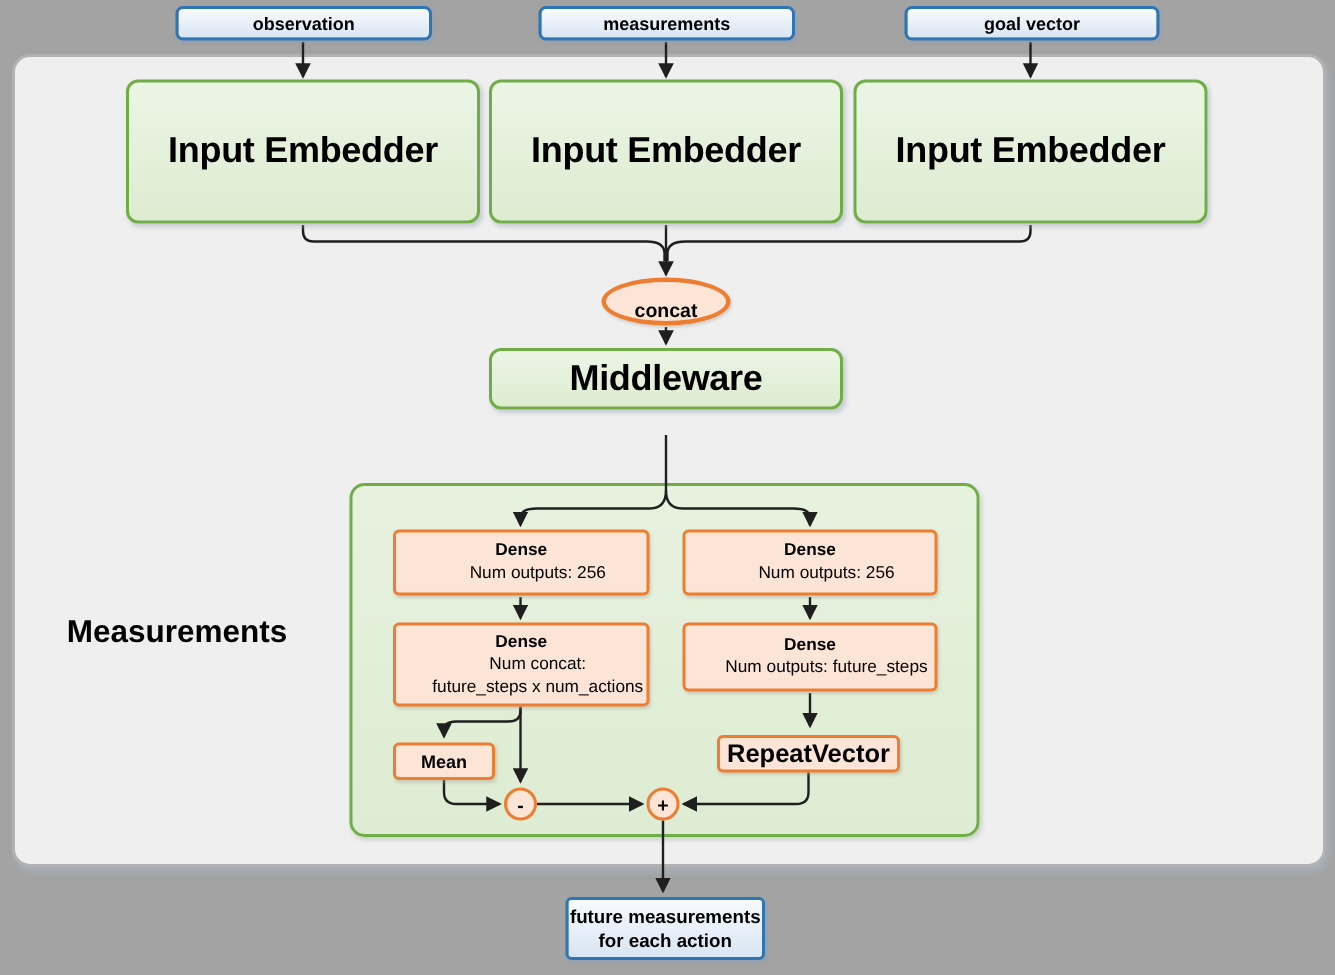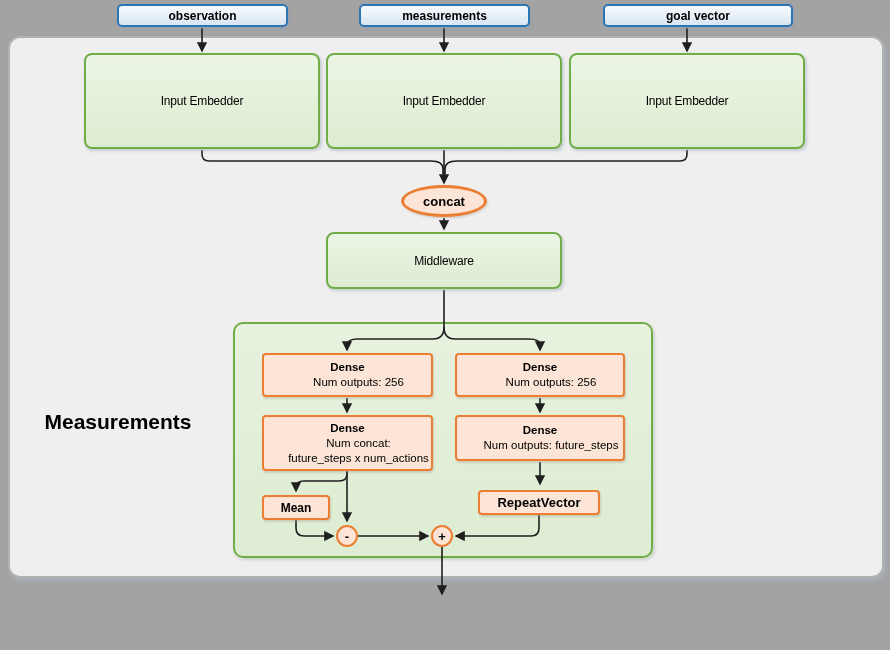--- a/index.html
+++ b/index.html
@@ -22,41 +22,41 @@
   
   .blue{
     background:linear-gradient(180deg,#f7fafd 0%,#d9e5f3 100%);
     border:2.5px solid #2e75b6;border-radius:5px;
     font-weight:bold;font-size:12px;
     box-shadow:1px 1.5px 2px rgba(140,160,185,.5);z-index:3;
   }
   .green{
     background:linear-gradient(180deg,#ecf5e5 0%,#ddecd1 100%);
     border:2.5px solid #70ad47;border-radius:8px;
-    font-weight:normal;font-size:12px;letter-spacing:-.2px;
+    font-weight:bold;font-size:24px;letter-spacing:-.2px;
     box-shadow:1.5px 2px 3px rgba(150,165,180,.45);z-index:3;
   }
   .orange{
     background:#fce4d6;border:2.5px solid #ed7d31;border-radius:4px;
     box-shadow:1px 1.5px 2px rgba(170,160,150,.4);z-index:3;
   }
   .ellipse{
     background:#fce4d6;border:3px solid #ed7d31;border-radius:50%;
     font-weight:bold;font-size:13px;
-    box-shadow:1px 1.5px 2px rgba(170,160,150,.4);z-index:3;
+    box-shadow:1px 1.5px 2px rgba(170,160,150,.4);z-index:3;align-items:flex-end;
   }
   .circle{
     background:#fce4d6;border:2.5px solid #ed7d31;border-radius:50%;
     font-weight:bold;font-size:13px;line-height:1;z-index:3;
   }
   .dense{flex-direction:column;gap:1px;padding:2px;}
   .d-title{font-weight:bold;font-size:11.5px;line-height:13px;}
   .d-line{font-size:11.5px;line-height:14px;padding-left:22px;}
   .small-label{font-weight:bold;font-size:12px;}
-  .rv-label{font-weight:bold;font-size:13px;}
+  .rv-label{font-weight:bold;font-size:17px;}
   .head-title{
     font-weight:bold;font-size:21px;line-height:32px;text-align:center;z-index:3;
   }
   .out-label{font-weight:bold;font-size:12.5px;line-height:16px;flex-direction:column;}
   svg.wires{position:absolute;left:0;top:0;z-index:2;}
 </style>
 </head>
 <body>
 
 <div class="stage">
@@ -92,39 +92,39 @@
       <path d="M442,547 V594" marker-end="url(#ah)"></path>
     </g>
   </svg>
 
   <div class="abs box blue" style="left:117px;top:4px;width:171px;height:23px;">
     <span>observation</span>
   </div>
   <div class="abs box blue" style="left:359px;top:4px;width:171px;height:23px;">
     <span>measurements</span>
   </div>
-  <div class="abs box blue" style="left:603px;top:4px;width:190px;height:23px;">
+  <div class="abs box blue" style="left:603px;top:4px;width:170px;height:23px;">
     <span>goal vector</span>
   </div>
 
   <div class="abs box green" style="left:84px;top:53px;width:236px;height:96px;">
     <span>Input Embedder</span>
   </div>
   <div class="abs box green" style="left:326px;top:53px;width:236px;height:96px;">
     <span>Input Embedder</span>
   </div>
   <div class="abs box green" style="left:569px;top:53px;width:236px;height:96px;">
     <span>Input Embedder</span>
   </div>
 
   <div class="abs box ellipse" style="left:401px;top:185px;width:86px;height:32px;">
     <span>concat</span>
   </div>
 
-  <div class="abs box green" style="left:326px;top:232px;width:236px;height:57px;justify-content:center;">
+  <div class="abs box green" style="left:326px;top:232px;width:236px;height:41px;justify-content:center;">
     <span>Middleware</span>
   </div>
 
   <div class="abs head-title" style="left:10px;top:406px;width:216px;">
     <div>Measurements</div>
   </div>
 
   <div class="abs box orange dense" style="left:262px;top:353px;width:171px;height:44px;">
     <div class="d-title">Dense</div>
     <div class="d-line">Num outputs: 256</div>
@@ -151,14 +151,18 @@
     <span>RepeatVector</span>
   </div>
 
   <div class="abs box circle" style="left:336px;top:525px;width:22px;height:22px;">
     <span>-</span>
   </div>
   <div class="abs box circle" style="left:431px;top:525px;width:22px;height:22px;">
     <span>+</span>
   </div>
 
+  <div class="abs box blue out-label" style="left:377px;top:598px;width:133px;height:42px;border-radius:4px;">
+    <div>future measurements</div>
+    <div>for each action</div>
+  </div>
 
 </div>
 
 </body></html>

